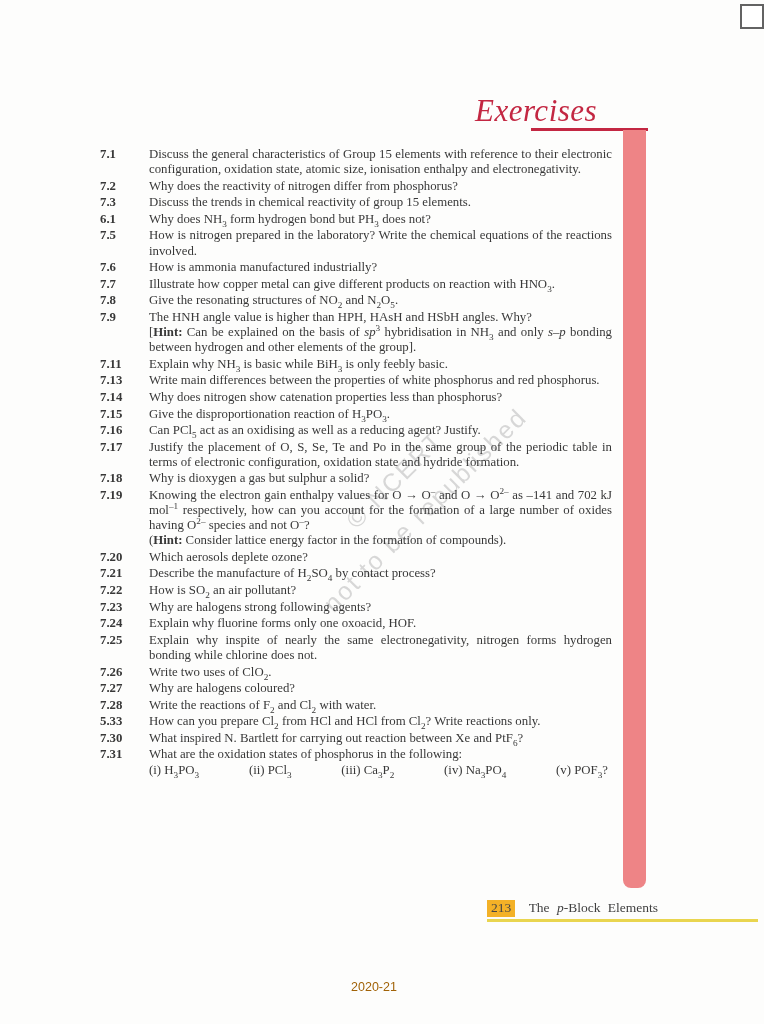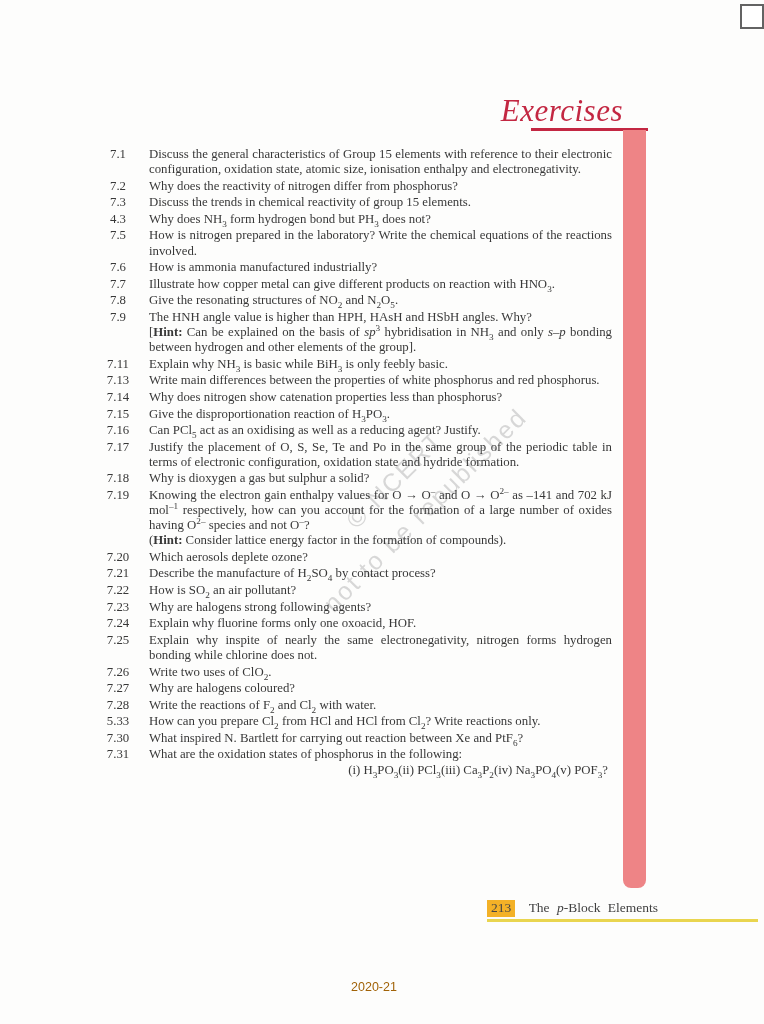--- a/index.html
+++ b/index.html
@@ -15,21 +15,20 @@
     position: absolute;
     left: 740px; top: 4px;
     width: 20px; height: 21px;
     border: 2px solid #636363;
     background: #ffffff;
   }
   .title {
     position: absolute;
     left: 475px; top: 93px;
     width: 148px;
-    text-align: right;
     font-style: italic;
     font-size: 31px;
     letter-spacing: 0.5px;
     color: var(--accent);
   }
   .title-underline {
     position: absolute;
     left: 531px; top: 128px;
     width: 117px; height: 3px;
     background: var(--accent);
@@ -46,32 +45,32 @@
     left: 100px; top: 147px;
     width: 512px;
     font-size: 12.8px;
     line-height: 15.1px;
     color: var(--text);
   }
   .row { display: flex; margin-bottom: 1.5px; }
   .num {
     flex: 0 0 36px;
     width: 36px;
-    text-align: center;
-    font-weight: normal;
+    text-align: left;
+    font-weight: bold;
   }
   .qtext {
     margin-left: 13px;
     flex: 1;
     text-align: justify;
   }
   .qtext sub, .qtext sup { font-size: 0.72em; line-height: 0; }
   .opts {
     display: flex;
-    justify-content: flex-end;
+    justify-content: space-between;
     padding-right: 4px;
   }
   .watermark {
     position: absolute;
     left: 238px; top: 452px;
     width: 344px;
     transform: rotate(-45deg);
     text-align: center;
     font-family: "Liberation Sans", "DejaVu Sans", sans-serif;
     font-size: 25px;
@@ -136,21 +135,21 @@
       <div class="num">7.2</div>
       <div class="qtext">Why does the reactivity of nitrogen differ from phosphorus?</div>
     </div>
 
     <div class="row">
       <div class="num">7.3</div>
       <div class="qtext">Discuss the trends in chemical reactivity of group 15 elements.</div>
     </div>
 
     <div class="row">
-      <div class="num">4.3</div>
+      <div class="num">6.1</div>
       <div class="qtext">Why does NH<sub>3</sub> form hydrogen bond but PH<sub>3</sub> does not?</div>
     </div>
 
     <div class="row">
       <div class="num">7.5</div>
       <div class="qtext">How is nitrogen prepared in the laboratory? Write the chemical equations of the reactions involved.</div>
     </div>
 
     <div class="row">
       <div class="num">7.6</div>

